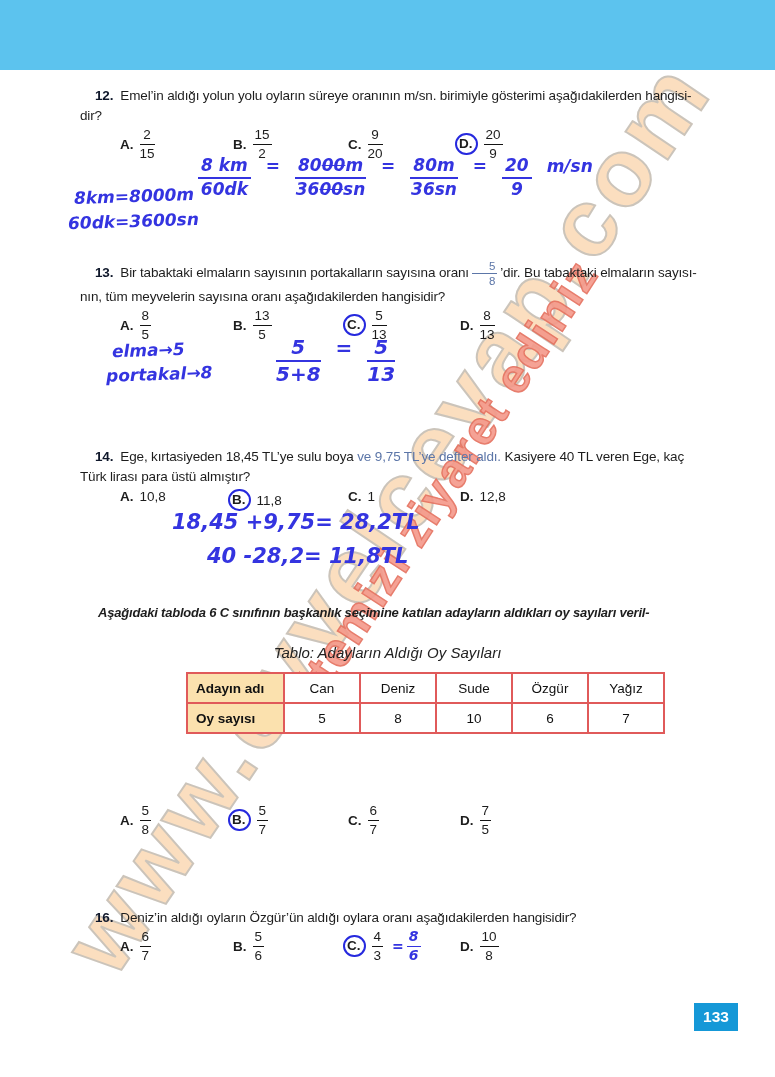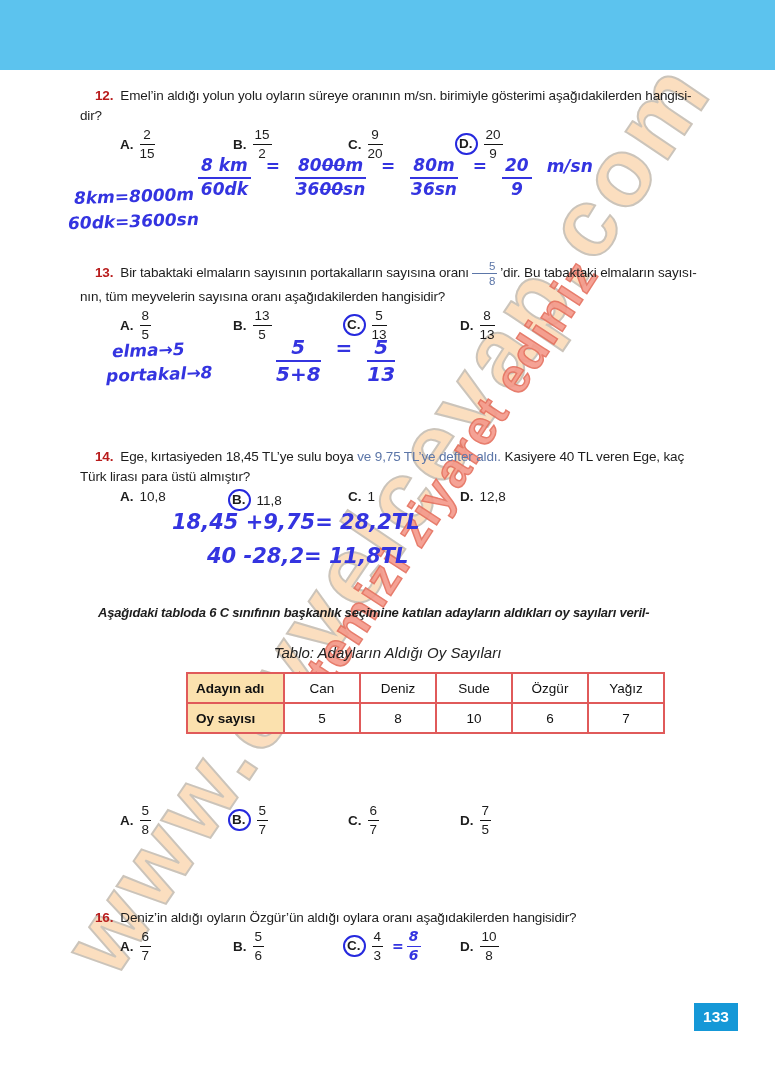--- a/index.html
+++ b/index.html
@@ -14,21 +14,21 @@
       font-size:96px;letter-spacing:5px;color:#FBDDBC;-webkit-text-stroke:2px #C9C1B7;opacity:.95;}
   .wm-sec{left:95px;top:462px;width:690px;text-align:center;transform:rotate(-57deg);
       font-size:48px;letter-spacing:2px;color:#F4998A;-webkit-text-stroke:1.5px #E5705E;opacity:.9;}
 
   .content{position:absolute;inset:0;z-index:1;}
 
   
   .q{position:absolute;left:80px;font-size:13.5px;line-height:20px;letter-spacing:-0.15px;}
   .q .ln{white-space:nowrap;}
   .q .l1{text-indent:15px;}
-  .qnum{color:#b91c1c;font-weight:bold;margin-right:7px;}
+  .qnum{color:#0f172a;font-weight:bold;margin-right:7px;}
   .blue-tint{color:#5C76A8;}
 
   
   .opt{position:absolute;display:flex;align-items:center;gap:6px;font-size:13.5px;}
   .ol{font-weight:bold;}
   .circ{border:2.5px solid #2629DE;border-radius:50%;padding:1px 3px 2px 2px;margin-left:-5px;}
 
   
   .frac{display:inline-block;text-align:center;line-height:1.15;vertical-align:middle;}
   .frac .fn{display:block;border-bottom:1.4px solid #141414;padding:0 2px 1px;}

